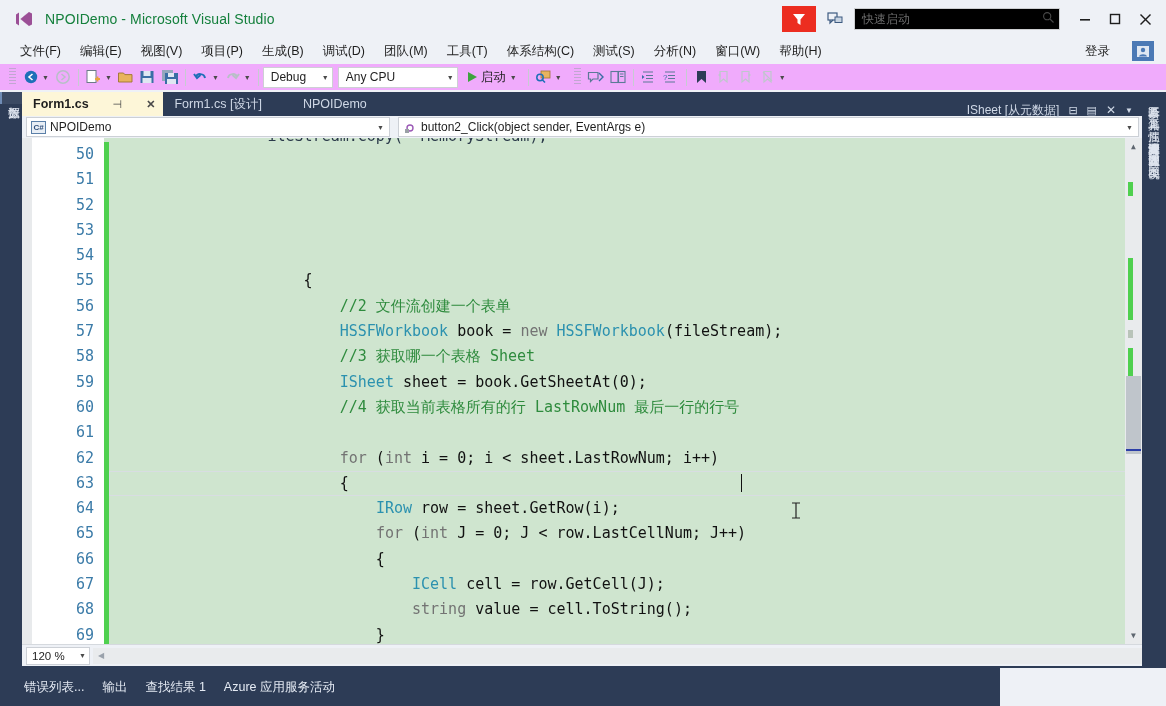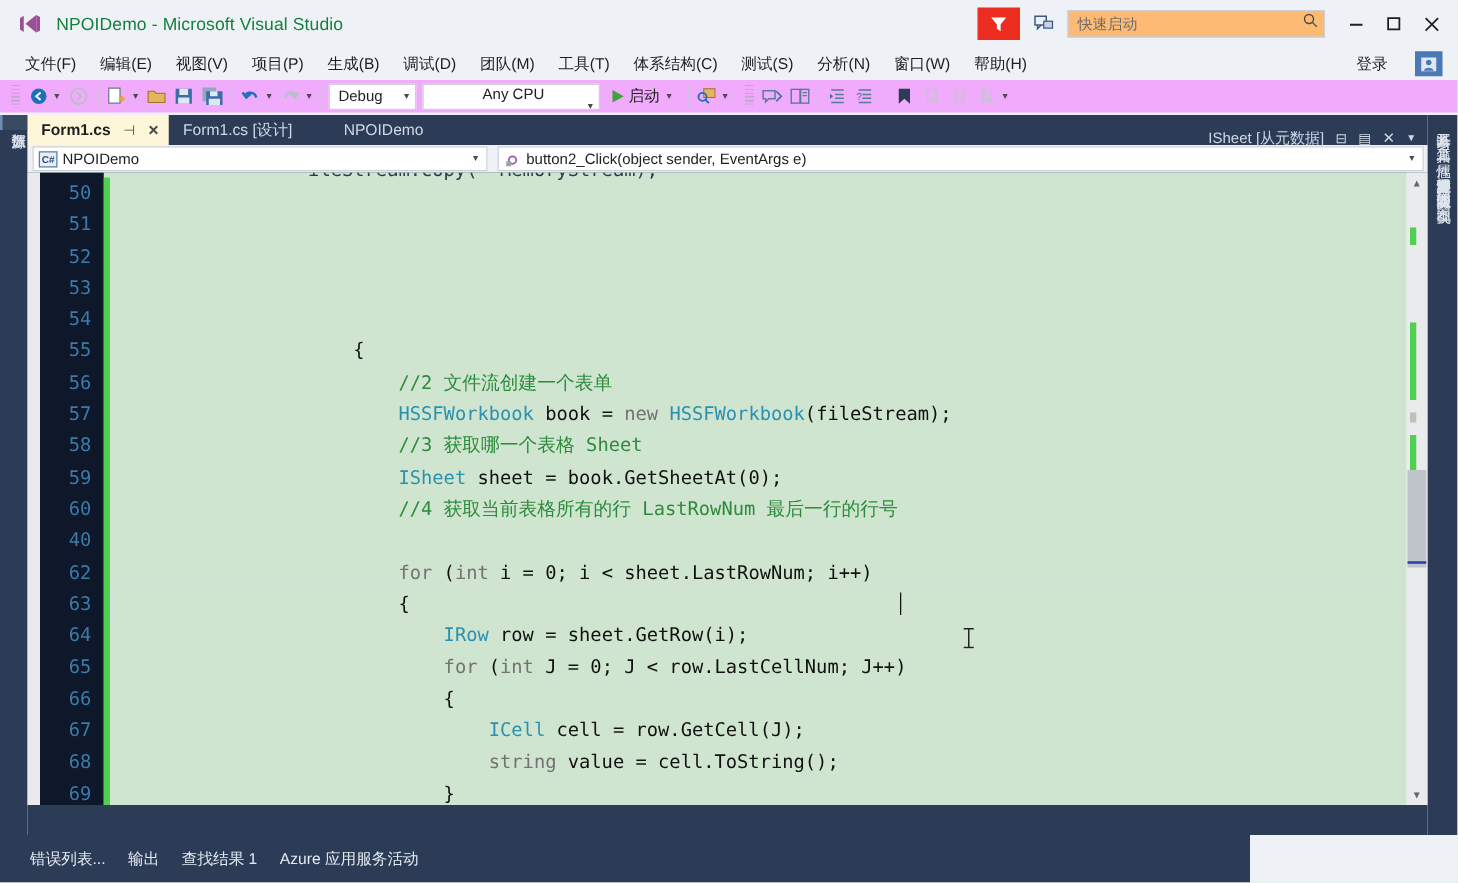--- a/index.html
+++ b/index.html
@@ -23,21 +23,21 @@
   .vs-logo svg { display: block; }
   .title-text { font-size: 14px; color: #15803d; letter-spacing: .1px; }
   .tb-right { position: absolute; right: 0; top: 0; height: 38px; display: flex; align-items: center; }
   .flag-btn {
     width: 34px; height: 26px; background: #ec2d20; margin-right: 6px;
     display: flex; align-items: center; justify-content: center;
   }
   .flag-btn svg { display:block; }
   .feedback-ico { width: 26px; height: 26px; display:flex; align-items:center; justify-content:center; margin-right:6px; }
   .quick-launch {
-    width: 206px; height: 22px; background: #fdba74; border: 1px solid #ccced0;
+    width: 206px; height: 22px; background: #000000; border: 1px solid #ccced0;
     display: flex; align-items: center; padding: 0 4px 0 7px; margin-right: 10px;
   }
   .quick-launch .ql-text { flex: 1; font-size: 12px; color: #6d6d6d; }
   .win-btn {
     width: 30px; height: 30px; display: flex; align-items: center; justify-content: center;
     color: #2b2b2b;
   }
   .win-btn:last-child { margin-right: 6px; }
 
   
@@ -64,21 +64,21 @@
     background-image: repeating-linear-gradient(to bottom, #9aa2ad 0, #9aa2ad 1px, transparent 1px, transparent 3px);
     background-size: 2px 100%; background-repeat: repeat-x; }
   .tb-ico { width: 22px; height: 22px; display: flex; align-items: center; justify-content: center; }
   .tb-caret { font-size: 7px; color: #4a4a4a; margin: 0 3px 0 0; }
   .tb-sep { width: 1px; height: 17px; background: #c6cbd2; margin: 0 4px; }
   .combo {
     height: 21px; background: #fff; border: 1px solid #cdd0d4; display: flex;
     align-items: center; padding: 0 3px 0 7px; font-size: 12px; color: #1e1e1e;
   }
   .combo.debug { width: 70px; }
-  .combo.cpu { width: 142px; flex-direction: column; }
+  .combo.cpu { width: 120px; }
   .combo .cb-caret { margin-left: auto; font-size: 7px; color: #4a4a4a; }
   .start-btn { display: flex; align-items: center; gap: 4px; padding: 0 4px; font-size: 12.5px; color: #1e1e1e; }
   .tri-green { width: 0; height: 0; border-left: 9px solid #3ea33e; border-top: 5.5px solid transparent; border-bottom: 5.5px solid transparent; }
 
   
   .dock {
     position: absolute; top: 92px; width: 22px; height: 576px;
     background: #2d3c56;
   }
   .dock.left { left: 0; }
@@ -90,21 +90,21 @@
   }
   .dock.left .vtab { background: #3b4a63; border-left: 2px solid #6f8cb5; }
 
   
   .editor-frame {
     position: absolute; left: 22px; top: 92px; width: 1120px; height: 576px;
     background: #2d3c56;
   }
   .tabstrip { position: relative; height: 24px; display: flex; align-items: flex-end; }
   .tab {
-    height: 24px; display: flex; align-items: center; gap: 10px;
+    height: 24px; display: flex; align-items: center; gap: 24px;
     padding: 0 8px 0 11px; font-size: 12.5px; color: #cfd8e6; white-space: nowrap;
   }
   .tab.active { background: #fdf6d8; color: #1e1e1e; font-weight: bold; }
   .tab .pin, .tab .x { font-size: 11px; color: #4a4a4a; }
   .tab.active .pin { font-weight: normal; }
   .tabstrip .right-group {
     position: absolute; right: 0; top: 0; height: 36px; display: flex; align-items: center;
     gap: 9px; padding-right: 9px; font-size: 12px; color: #cfd8e6;
   }
 
@@ -122,22 +122,22 @@
     display: flex; align-items: center; justify-content: center; background: #e8eef5; font-weight: bold; }
   .mth-ico { width: 14px; height: 14px; display:flex; align-items:center; justify-content:center; }
 
   
   .code-area {
     position: relative; height: 506px; background: #cfe5cf; display: flex; overflow: hidden;
     font-family: "DejaVu Sans Mono", monospace;
   }
   .gutter-indicator { width: 10px; background: #e8eaec; }
   .linenums {
-    width: 51px; text-align: right; padding-right: 10px; font-size: 15px; color: #3b7ba8;
-    padding-top: 4px; line-height: 25.3px; background: #0f172a;
+    width: 72px; text-align: right; padding-right: 10px; font-size: 15px; color: #3b7ba8;
+    padding-top: 4px; line-height: 25.3px; background: #ffffff;
   }
   .changebar { width: 5px; background: #4fd04f; margin-top: 4px; }
   .codetext {
     flex: 1; position: relative; padding-top: 4px; line-height: 25.3px; font-size: 15px;
     color: #111; white-space: pre; padding-left: 14px; overflow: hidden;
   }
   .ln { height: 25.3px; }
   .kw { color: #737373; }
   .type { color: #2b91af; }
   .cmt { color: #2e8b3d; }
@@ -467,21 +467,21 @@
           <div class="ln">51</div>
           <div class="ln">52</div>
           <div class="ln">53</div>
           <div class="ln">54</div>
           <div class="ln">55</div>
           <div class="ln">56</div>
           <div class="ln">57</div>
           <div class="ln">58</div>
           <div class="ln">59</div>
           <div class="ln">60</div>
-          <div class="ln">40</div>
+          <div class="ln">61</div>
           <div class="ln">62</div>
           <div class="ln">63</div>
           <div class="ln">64</div>
           <div class="ln">65</div>
           <div class="ln">66</div>
           <div class="ln">67</div>
           <div class="ln">68</div>
           <div class="ln">69</div>
         </div>
       <div class="changebar"></div>
@@ -501,20 +501,29 @@
         <div class="marker edit" style="top:44px;  height:14px;"></div>
         <div class="marker edit" style="top:120px; height:62px;"></div>
         <div class="marker gray" style="top:192px; height:8px;"></div>
         <div class="marker edit" style="top:210px; height:96px;"></div>
         <div class="vs-thumb" style="top:238px; height:78px;"></div>
         <div class="caret-mark" style="top:311px;"></div>
         <div class="vs-btn" style="position:absolute;bottom:0;">▼</div>
       </div>
     </div>
 
+    <div class="zoombar">
+      <div class="zoom-combo">
+        <span>120 %</span>
+        <span class="zc-caret">▼</span>
+      </div>
+      <div class="hscroll">
+        <div class="hs-btn">◀</div>
+      </div>
+    </div>
   </div>
 
   <div class="statusbar">
     <div class="status-tab first">错误列表...</div>
     <div class="status-tab">输出</div>
     <div class="status-tab">查找结果 1</div>
     <div class="status-tab">Azure 应用服务活动</div>
   </div>
 
 </div>

